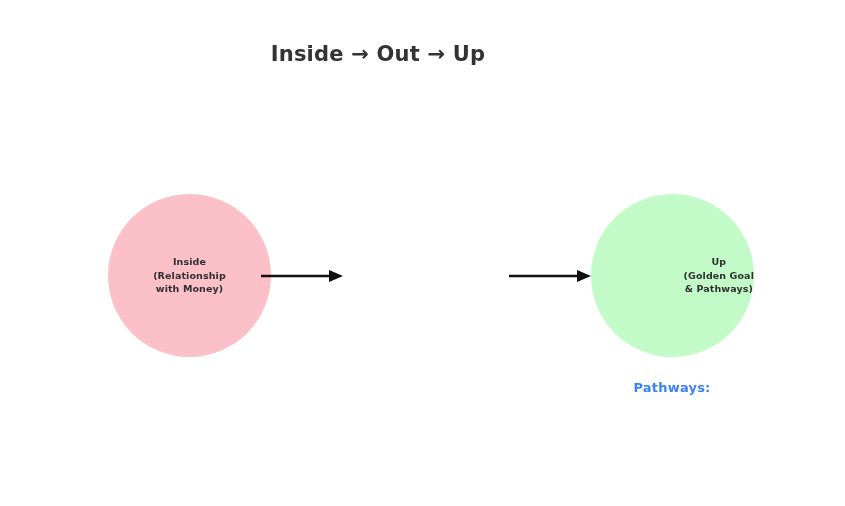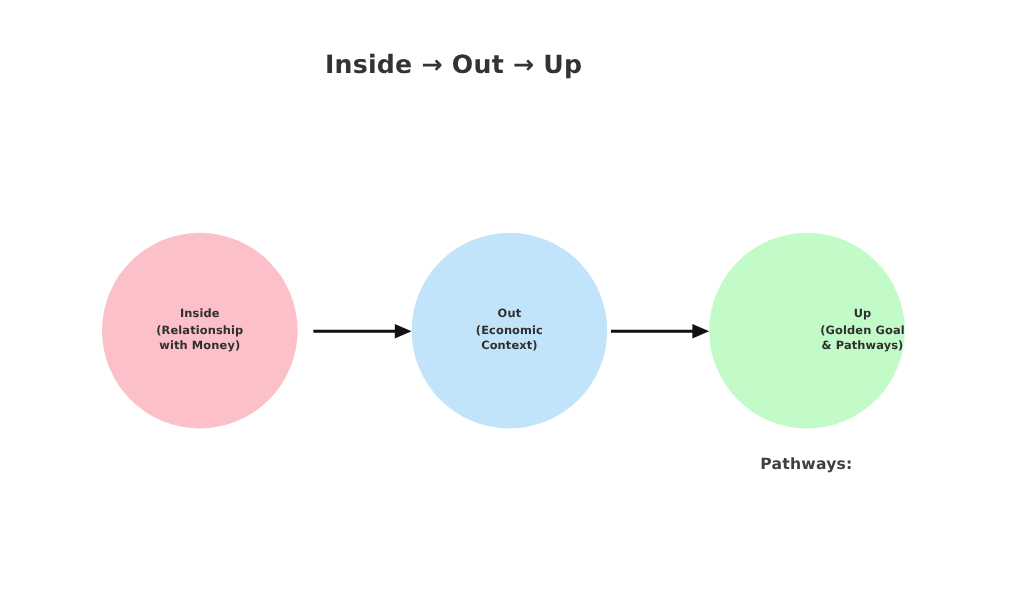--- a/index.html
+++ b/index.html
@@ -39,21 +39,21 @@
     position: absolute;
     width: 163px;
     height: 163px;
     border-radius: 50%;
     top: 194px;
     display: flex;
     align-items: center;
     justify-content: center;
     text-align: center;
   }
-  #node-inside { left: 85px;  background: #FCC0C8; }
+  #node-inside { left: 108px;  background: #FCC0C8; }
   #node-out    { left: 343px; background: #C2E4FB; }
   #node-up     { left: 591px; background: #C2FBC8; justify-content: flex-end; }
 
   .node-label {
     font-size: 9.5px;
     font-weight: bold;
     color: #2f2f2f;
     line-height: 1.45;
     white-space: pre-line;
     letter-spacing: 0.1px;
@@ -73,21 +73,21 @@
   #pathways-block {
     position: absolute;
     left: 582px;
     top: 380px;
     width: 180px;
     text-align: center;
   }
   #pathways-heading {
     font-size: 13px;
     font-weight: bold;
-    color: #404040;
+    color: #3b82f6;
     letter-spacing: 0.2px;
   }
   .pathway-item {
     font-size: 11.5px;
     color: #4a4a4a;
     margin-top: 13px;
     letter-spacing: 0.1px;
   }
   #pathways-list { margin-top: 15px; }
 </style>
@@ -104,25 +104,20 @@
 with Money)</span>
   </div>
 
   <div class="arrow" id="arrow-1">
     <svg width="82" height="20" viewBox="0 0 82 20" xmlns="http://www.w3.org/2000/svg">
       <line x1="0" y1="10" x2="70" y2="10" stroke="#111111" stroke-width="2.4"></line>
       <polygon points="68,4 82,10 68,16" fill="#111111"></polygon>
     </svg>
   </div>
 
-  <div class="node-circle" id="node-out" style="background: rgb(194, 228, 251);">
-    <span class="node-label" style="color: rgb(47, 47, 47);">Out
-(Economic
-Context)</span>
-  </div>
 
   <div class="arrow" id="arrow-2">
     <svg width="82" height="20" viewBox="0 0 82 20" xmlns="http://www.w3.org/2000/svg">
       <line x1="0" y1="10" x2="70" y2="10" stroke="#111111" stroke-width="2.4"></line>
       <polygon points="68,4 82,10 68,16" fill="#111111"></polygon>
     </svg>
   </div>
 
   <div class="node-circle" id="node-up" style="background: rgb(194, 251, 200);">
     <span class="node-label" style="color: rgb(47, 47, 47);">Up

